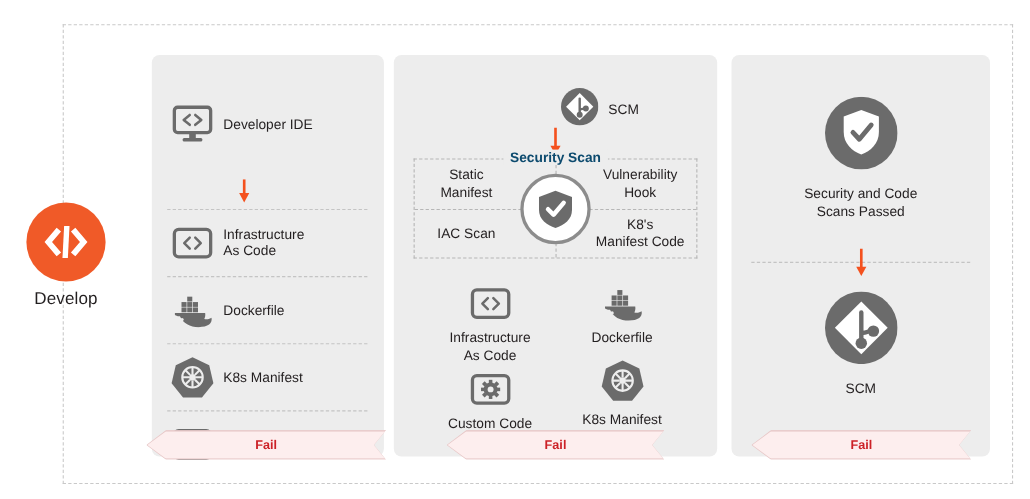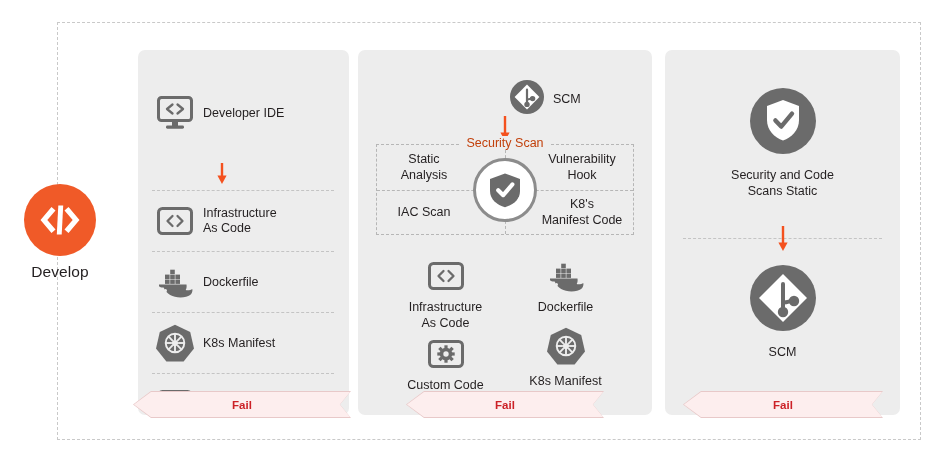--- a/index.html
+++ b/index.html
@@ -95,21 +95,21 @@
   .scm-top .lbl{font-size:12.5px;color:#231f20;}
 
   .secbox{
     position:absolute;left:18px;top:94px;width:258px;height:91px;
     border:1px dashed #b6b6b6;box-sizing:border-box;
   }
   .secbox .vline{position:absolute;left:50%;top:0;bottom:0;border-left:1px dashed #b6b6b6;}
   .secbox .hline{position:absolute;top:50%;left:0;right:0;border-top:1px dashed #b6b6b6;}
   .sec-title{
     position:absolute;left:50%;top:-9px;transform:translateX(-50%);
-    background:#ededed;padding:0 6px;font-size:12.5px;font-weight:normal;color:#c2410c;white-space:nowrap;
+    background:#ededed;padding:0 6px;font-size:12.5px;font-weight:bold;color:#0c4a6e;white-space:nowrap;
   }
   .sec-cell{
     position:absolute;width:50%;height:50%;
     display:flex;align-items:center;justify-content:center;text-align:center;
     font-size:12.5px;color:#231f20;line-height:16px;
   }
   .sec-tl{left:0;top:0;}
   .sec-tr{left:50%;top:0;}
   .sec-bl{left:0;top:50%;}
   .sec-br{left:50%;top:50%;}
@@ -288,21 +288,21 @@
         <path d="M6 25 L1.4 16.5 L10.6 16.5 Z" fill="#f4511e"></path>
       </svg>
     </div>
 
     <div class="secbox">
       <div class="vline"></div>
       <div class="hline"></div>
 
       <div class="sec-cell sec-tl">
         <span style="white-space:pre-line;margin-right:34px;">Static
-Analysis</span>
+Manifest</span>
       </div>
       <div class="sec-cell sec-tr">
         <span style="white-space:pre-line;margin-left:26px;">Vulnerability
 Hook</span>
       </div>
       <div class="sec-cell sec-bl">
         <span style="white-space:pre-line;margin-right:34px;">IAC Scan</span>
       </div>
       <div class="sec-cell sec-br">
         <span style="white-space:pre-line;margin-left:26px;">K8's
@@ -407,21 +407,21 @@
 
     <div class="commit-node" style="top:38px;">
       <span>
         <svg width="66" height="66" viewBox="0 0 66 66">
           <circle cx="33" cy="33" r="33" fill="#6b6b6b"></circle>
           <path d="M33 12 L49 18 V32 C49 42.5 41.5 49.5 33 52.5 C24.5 49.5 17 42.5 17 32 V18 Z" fill="#fff"></path>
           <path d="M25.4 32.4 L31.2 38.6 L42 25.6" fill="none" stroke="#6b6b6b" stroke-width="4.4" stroke-linecap="round" stroke-linejoin="round"></path>
         </svg>
       </span>
       <div class="c-lbl" style="white-space:pre-line;">Security and Code
-Scans Static</div>
+Scans Passed</div>
     </div>
 
     <div class="commit-divider" style="top:188px;"></div>
     <div class="arrow-v" style="left:112px;top:176px;">
       <svg width="12" height="26" viewBox="0 0 12 26">
         <path d="M6 0 L6 17" stroke="#f4511e" stroke-width="2.4"></path>
         <path d="M6 25 L1.4 16.5 L10.6 16.5 Z" fill="#f4511e"></path>
       </svg>
     </div>
 

